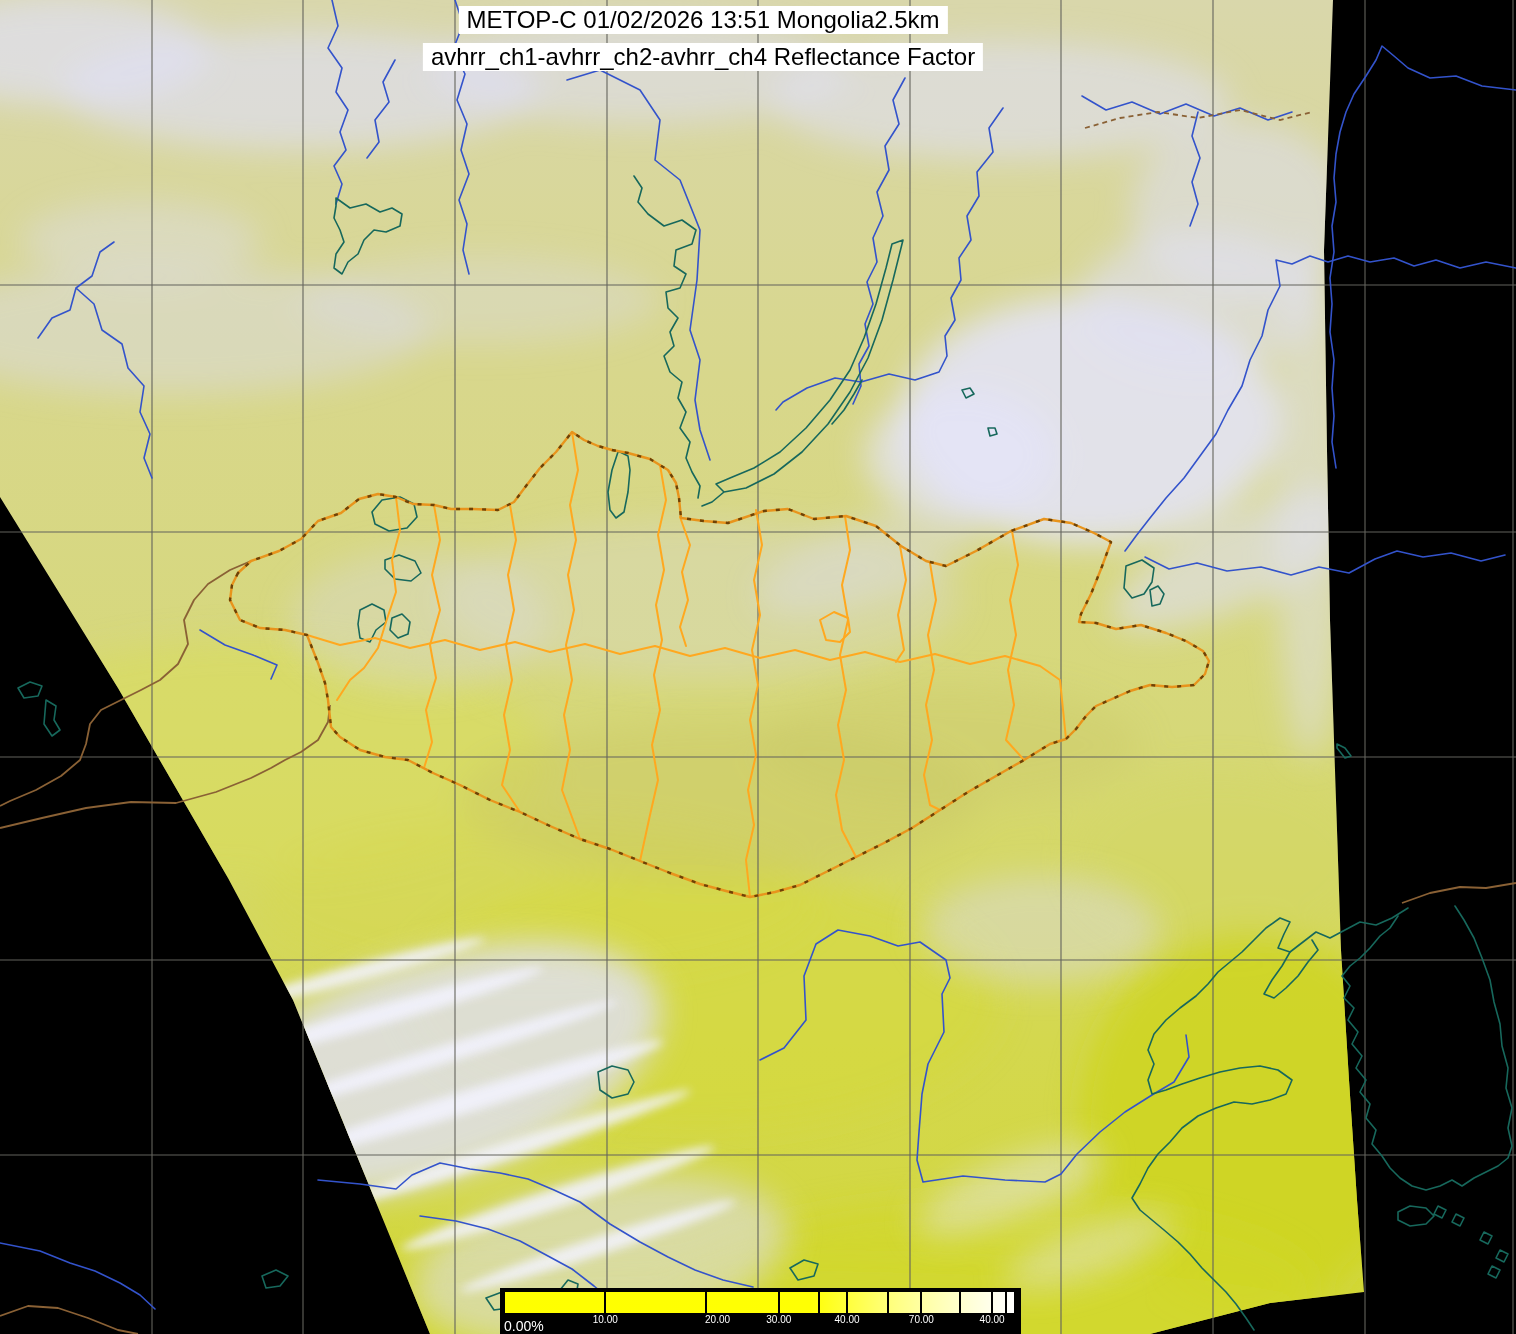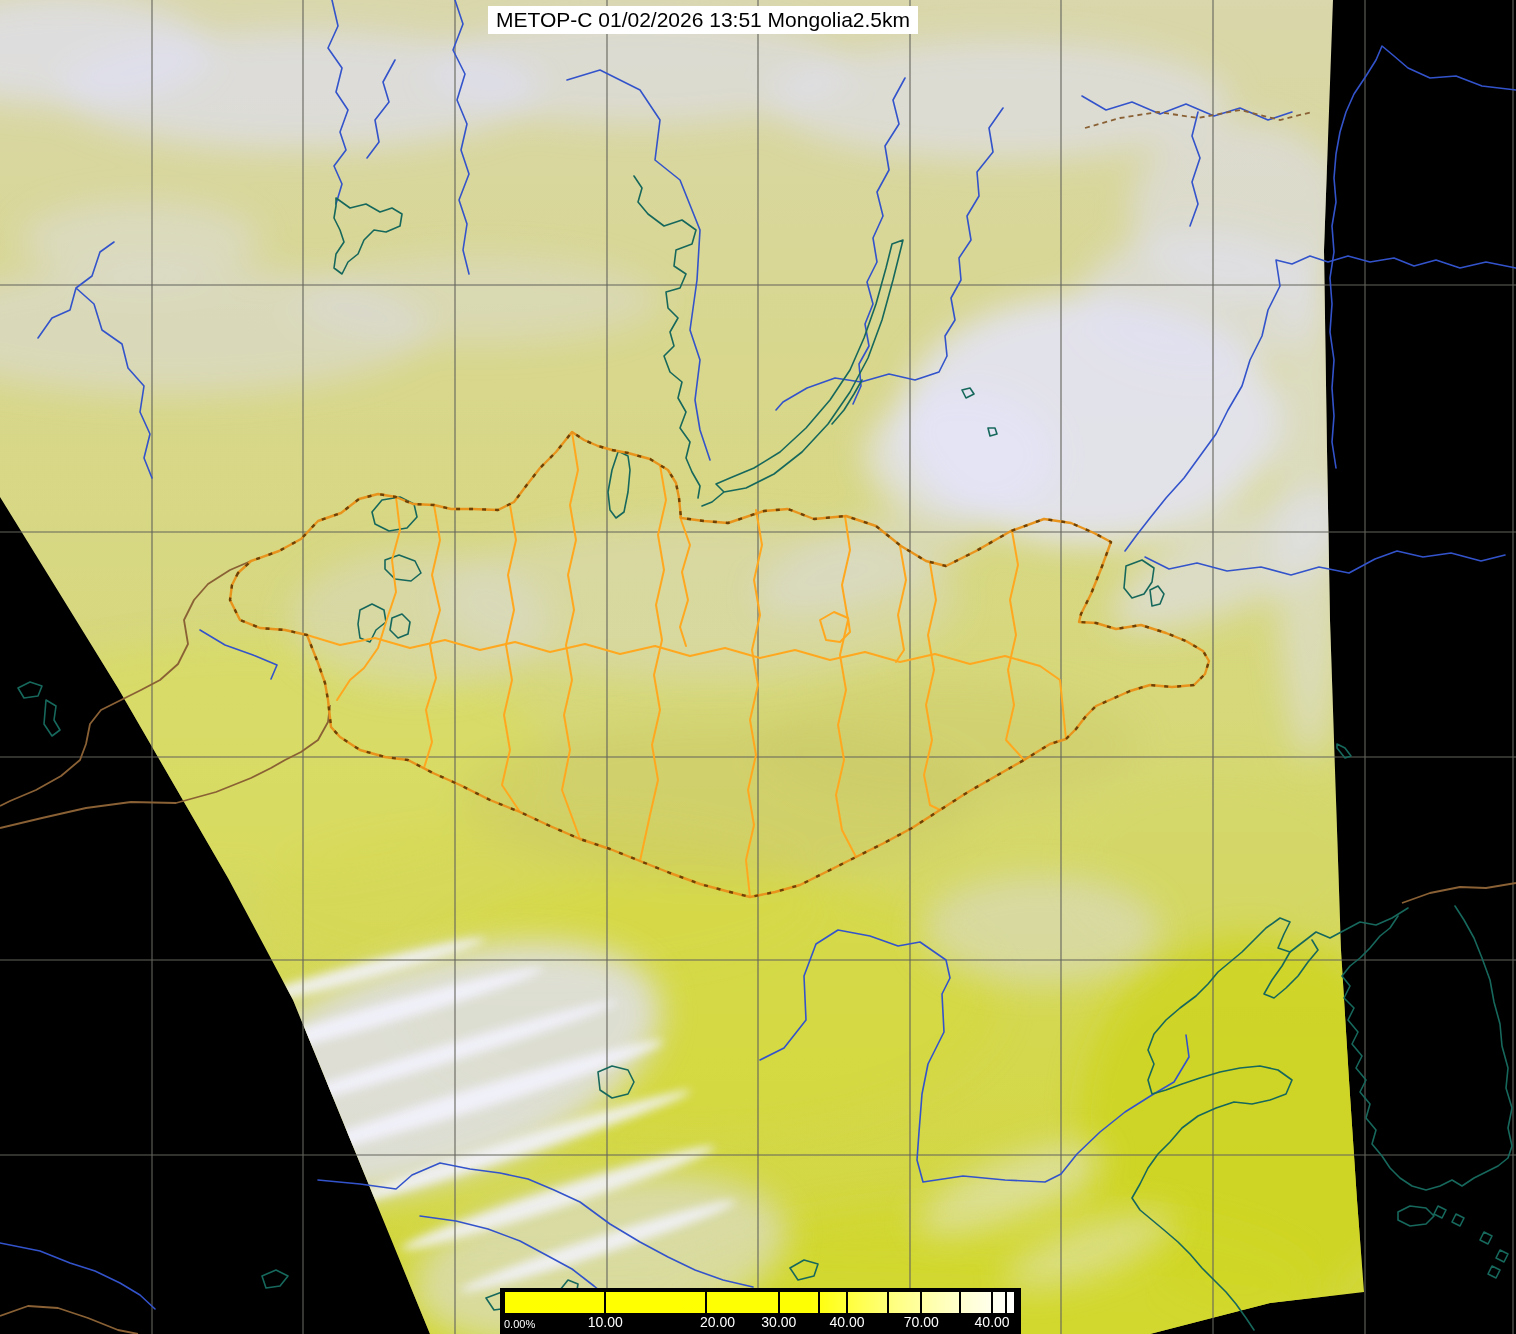--- a/index.html
+++ b/index.html
@@ -10,30 +10,30 @@
   .coast{fill:none;stroke:var(--coast);stroke-width:1.6;stroke-linejoin:round;stroke-linecap:round;}
   .prov{fill:none;stroke:var(--province_border);stroke-width:2;stroke-linejoin:round;stroke-linecap:round;}
   .nat-base{fill:none;stroke:var(--national_border_orange);stroke-width:2.4;stroke-linejoin:round;}
   .nat-dash{fill:none;stroke:var(--national_border_dark);stroke-width:2.4;stroke-dasharray:4 9;stroke-linejoin:round;}
   .fborder{fill:none;stroke:var(--foreign_border);stroke-width:1.8;stroke-linejoin:round;}
   .fborder-dash{fill:none;stroke:var(--foreign_border);stroke-width:1.8;stroke-dasharray:5 4;}
   .grat{stroke:var(--graticule);stroke-width:1.1;}
   
   #title-block{position:absolute;left:703px;top:6px;transform:translateX(-50%);
     display:flex;flex-direction:column;align-items:center;z-index:5;}
-  .title-line{background:var(--title_bg);color:var(--title_fg);font-size:21px;
+  .title-line{background:var(--title_bg);color:var(--title_fg);font-size:24px;
     line-height:26px;padding:1px 8px;white-space:nowrap;margin-bottom:9px;}
   
   #colorbar{position:absolute;left:500px;top:1288px;width:521px;height:46px;
     background:var(--bar_bg);z-index:5;}
   #cb-bar{position:absolute;left:5px;top:4px;width:509px;height:21px;}
   .cb-tick{position:absolute;top:0;width:2px;height:21px;background:#000;}
   .cb-label{position:absolute;top:22px;transform:translateX(-50%);color:var(--bar_text);
-    font-size:14px;white-space:nowrap;}
-  #cb-zero{position:absolute;left:4px;top:30px;color:var(--bar_text);font-size:11px;z-index:6;}
+    font-size:10px;white-space:nowrap;}
+  #cb-zero{position:absolute;left:4px;top:30px;color:var(--bar_text);font-size:14px;z-index:6;}
 </style>
 </head>
 <body>
 
 <div id="stage" style="--space: #000000; --graticule: #63635c; --river: #3353cb; --coast: #17685c; --province_border: #ffa81f; --national_border_orange: #e8941c; --national_border_dark: #6e4206; --foreign_border: #8a6135; --land_base: #d8d78c; --land_south: #d2d73a; --cloud: #dfdff4; --cloud_bright: #f3f3ff; --title_bg: #ffffff; --title_fg: #000000; --bar_bg: #000000; --bar_text: #ffffff;">
 
 <svg id="map-svg" width="1516" height="1334" viewBox="0 0 1516 1334">
   <defs>
     <clipPath id="swathClip">
           <path d="M0,0 L1333,0 L1324,250 L1327,450 L1330,620 L1336,800 L1341,950 L1349,1080 L1357,1200 L1364,1292 L1270,1303 L1150,1334 L430,1334 L293,1000 L228,878 L118,688 L0,497 Z"></path>
@@ -185,20 +185,21 @@
   </g>
 
   <g>
     <path class="nat-base" d="M238,573 L232,585 230,600 240,620 260,628 285,630 307,635 318,663 325,683 328,700 331,727 340,737 360,750 385,757 408,760 433,773 460,785 490,800 520,812 550,826 580,839 610,849 640,861 670,873 700,884 726,891 750,897 775,892 800,885 828,871 856,857 884,843 912,828 940,810 968,792 996,776 1024,760 1050,744 1066,739 1076,729 1086,716 1096,706 1112,699 1130,691 1150,685 1172,687 1194,685 1205,674 1209,661 1203,651 1186,641 1166,633 1141,625 1116,629 1096,623 1079,622 1081,614 1091,594 1101,569 1111,542 1094,533 1071,523 1044,519 1011,531 976,551 946,566 926,561 901,546 876,526 846,516 814,519 788,509 764,511 728,523 704,521 681,518 679,498 676,483 668,470 650,459 628,453 612,450 598,446 584,440 572,432 556,452 540,468 526,486 514,502 498,510 472,509 451,509 434,505 413,504 396,497 378,494 359,499 341,513 318,521 301,539 279,551 251,561 Z"></path>
     <path class="nat-dash" d="M238,573 L232,585 230,600 240,620 260,628 285,630 307,635 318,663 325,683 328,700 331,727 340,737 360,750 385,757 408,760 433,773 460,785 490,800 520,812 550,826 580,839 610,849 640,861 670,873 700,884 726,891 750,897 775,892 800,885 828,871 856,857 884,843 912,828 940,810 968,792 996,776 1024,760 1050,744 1066,739 1076,729 1086,716 1096,706 1112,699 1130,691 1150,685 1172,687 1194,685 1205,674 1209,661 1203,651 1186,641 1166,633 1141,625 1116,629 1096,623 1079,622 1081,614 1091,594 1101,569 1111,542 1094,533 1071,523 1044,519 1011,531 976,551 946,566 926,561 901,546 876,526 846,516 814,519 788,509 764,511 728,523 704,521 681,518 679,498 676,483 668,470 650,459 628,453 612,450 598,446 584,440 572,432 556,452 540,468 526,486 514,502 498,510 472,509 451,509 434,505 413,504 396,497 378,494 359,499 341,513 318,521 301,539 279,551 251,561 Z"></path>
   </g>
 </svg>
 
 <div id="title-block">
   <div class="title-line">METOP-C 01/02/2026 13:51 Mongolia2.5km</div>
+  <div class="title-line">avhrr_ch1-avhrr_ch2-avhrr_ch4 Reflectance Factor</div>
 </div>
 
 <div id="colorbar">
   <div id="cb-bar" style="background: linear-gradient(to right, rgb(255, 255, 0) 0%, rgb(255, 255, 4) 60%, rgb(255, 255, 66) 68%, rgb(255, 255, 120) 75%, rgb(255, 255, 164) 82%, rgb(255, 255, 203) 89%, rgb(255, 255, 233) 95%, rgb(255, 255, 255) 100%);">
         <div class="cb-tick" style="left: calc(19.7% - 1px);"></div>
         <div class="cb-label" style="left: 19.7%;">10.00</div>
         <div class="cb-tick" style="left: calc(39.4% - 1px);"></div>
         <div class="cb-label" style="left: 39.4%; margin-left: 12px;">20.00</div>
         <div class="cb-tick" style="left: calc(53.8% - 1px);"></div>
         <div class="cb-label" style="left: 53.8%;">30.00</div>

